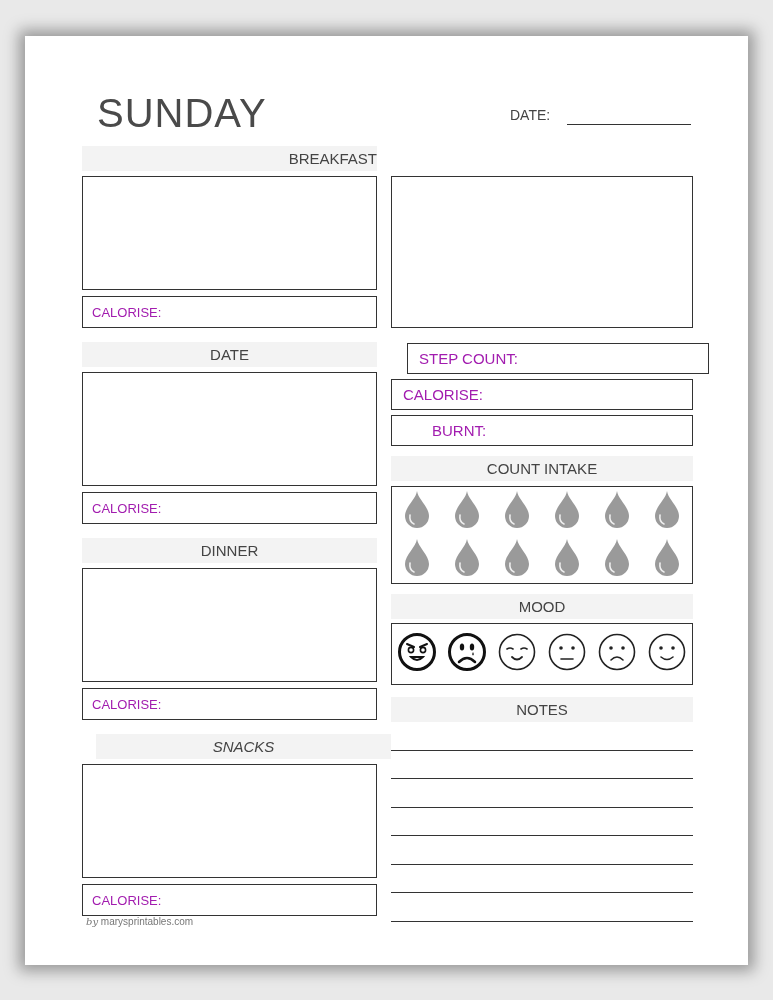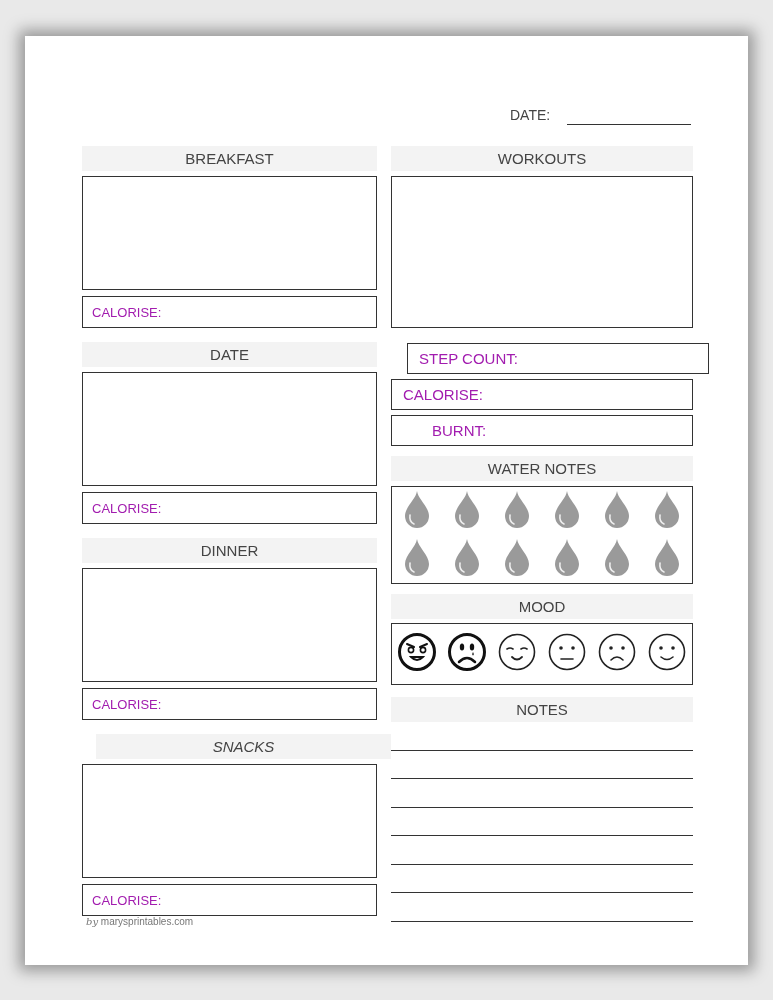--- a/index.html
+++ b/index.html
@@ -17,24 +17,25 @@
   .moods{display:flex;justify-content:space-around;align-items:center;}
   .note-line{border-bottom:1.3px solid #333;}
   .credit{left:61px;top:880px;font-size:10px;color:#777;}
   .credit i{font-family:"DejaVu Serif",serif;font-size:10px;text-align:right;}
 </style>
 </head>
 <body>
 
 <div class="page">
 
+  <div class="abs title">SUNDAY</div>
   <div class="abs date">DATE:</div>
   <div class="abs date-line"></div>
 
-  <div class="abs hdr" style="left:57px;top:110px;width:295px;">BREAKFAST</div>
+  <div class="abs hdr" style="left:57px;top:110px;width:295px;text-align:right;">BREAKFAST</div>
   <div class="abs box" style="left:57px;top:140px;width:295px;height:114px;"></div>
   <div class="abs field" style="left:57px;top:260px;width:295px;height:32px;">
       <span>CALORISE:</span>
     </div>
 
   <div class="abs hdr" style="left:57px;top:306px;width:295px;">DATE</div>
   <div class="abs box" style="left:57px;top:336px;width:295px;height:114px;"></div>
   <div class="abs field" style="left:57px;top:456px;width:295px;height:32px;">
       <span>CALORISE:</span>
     </div>
@@ -46,34 +47,33 @@
     </div>
 
   <div class="abs hdr" style="left:71px;top:698px;width:295px;font-style:italic;">SNACKS</div>
   <div class="abs box" style="left:57px;top:728px;width:295px;height:114px;"></div>
   <div class="abs field" style="left:57px;top:848px;width:295px;height:32px;">
       <span>CALORISE:</span>
     </div>
 
   <div class="abs credit"><i>by</i> <span>marysprintables.com</span></div>
 
-  <div class="abs hdr" style="left:366px;top:110px;width:302px;">WORKOUTS</div>
   <div class="abs box" style="left:366px;top:140px;width:302px;height:152px;"></div>
 
   <div class="abs field lg" style="left:366px;top:307px;width:302px;height:31px;margin-left:16px;">
       <span>STEP COUNT:</span>
     </div>
   <div class="abs field lg" style="left:366px;top:343px;width:302px;height:31px;">
       <span>CALORISE:</span>
     </div>
   <div class="abs field lg" style="left:366px;top:379px;width:302px;height:31px;padding-left:40px;">
       <span>BURNT:</span>
     </div>
 
-  <div class="abs hdr" style="left:366px;top:420px;width:302px;">WATER NOTES</div>
+  <div class="abs hdr" style="left:366px;top:420px;width:302px;">COUNT INTAKE</div>
   <div class="abs box drops" style="left:366px;top:450px;width:302px;height:98px;" id="drops">
       <span><svg width="28" height="40" viewBox="0 0 28 40">
           <path d="M14 2 C15 10 26 18 26 27 A12 12 0 0 1 2 27 C2 18 13 10 14 2Z" fill="#9a9a9a"></path>
           <path d="M7 26 Q6 33 11 35" fill="none" stroke="#fff" stroke-width="1.6" stroke-linecap="round" opacity="0.85"></path>
         </svg></span>
       <span><svg width="28" height="40" viewBox="0 0 28 40">
           <path d="M14 2 C15 10 26 18 26 27 A12 12 0 0 1 2 27 C2 18 13 10 14 2Z" fill="#9a9a9a"></path>
           <path d="M7 26 Q6 33 11 35" fill="none" stroke="#fff" stroke-width="1.6" stroke-linecap="round" opacity="0.85"></path>
         </svg></span>
       <span><svg width="28" height="40" viewBox="0 0 28 40">

